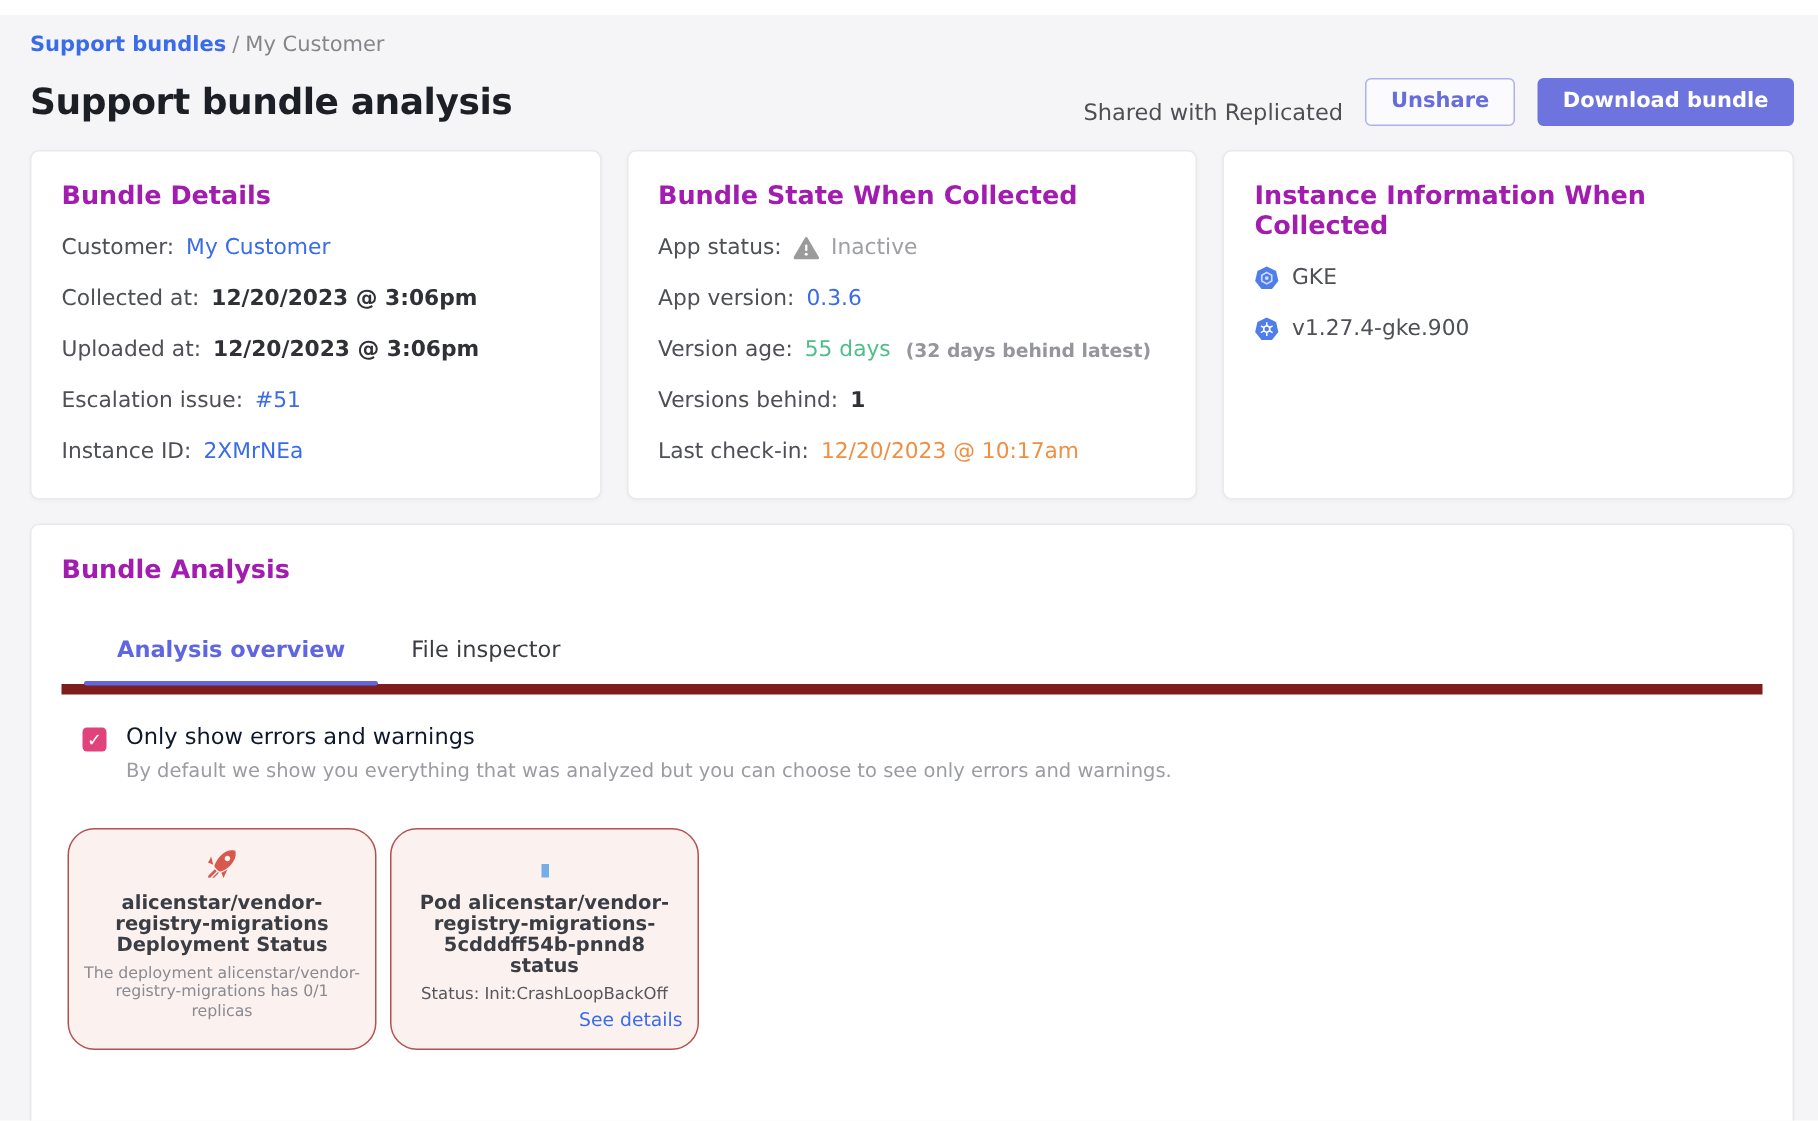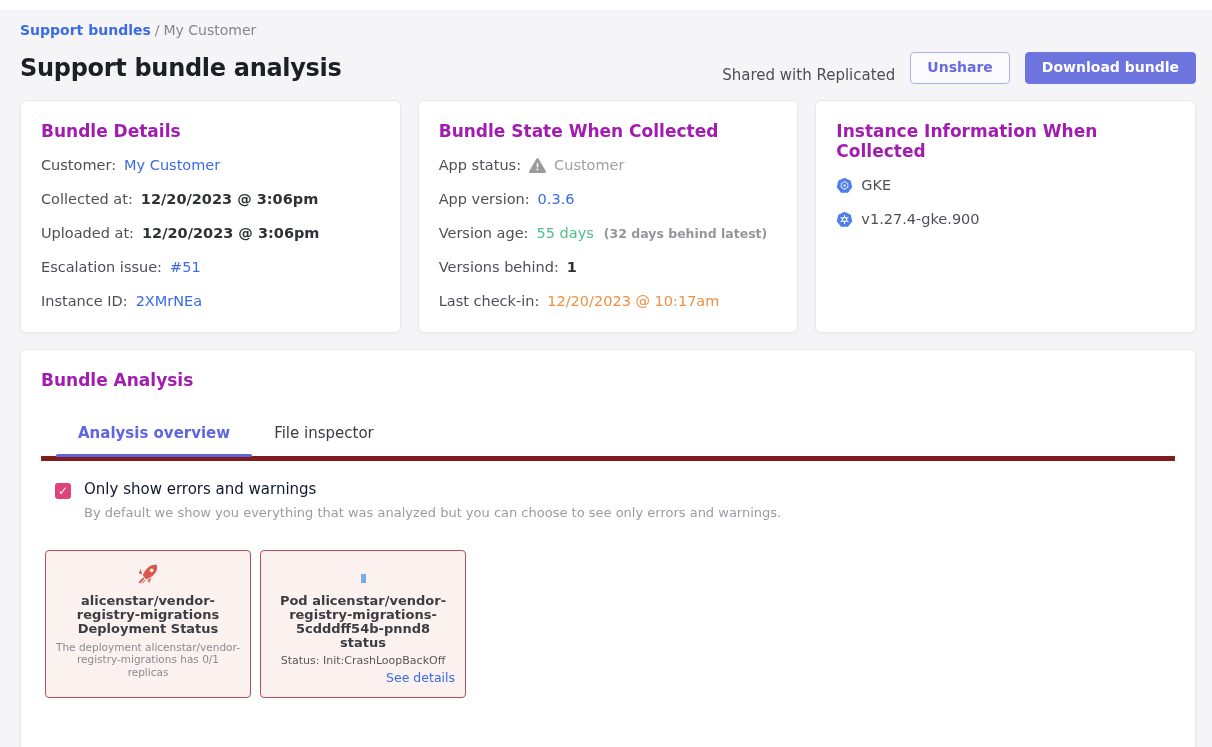--- a/index.html
+++ b/index.html
@@ -48,36 +48,36 @@
   .kots-logo { font-size:21px; font-weight:800; color:#1c1e24; letter-spacing:-1px; line-height:1; }
   .kots-o { color:#3b6bf0; }
   .kots-channel { font-size:14.5px; color:#9fa0a5; margin-left:10px; }
 
   
   .panel {
     margin-top:16px; background:#ffffff; border:1px solid #e9e9ec; border-radius:6px;
     box-shadow:0 1px 3px rgba(0,0,0,0.04);
     padding:20px; height:430px;
   }
-  .tabs { display:flex; border-bottom:5px solid #7f1d1d; margin-top:24px; padding-left:15px;text-align:center; }
+  .tabs { display:flex; border-bottom:7px solid #7f1d1d; margin-top:24px; padding-left:15px;text-align:center; }
   .tab { position:relative; padding:10px 22px 14px; font-size:15px; color:#3a3c42; cursor:pointer; }
   .tab.active { color:#6065e0; font-weight:700; }
   .tab.active::after { content:""; position:absolute; left:0; right:0; bottom:-1px; height:3px;
                        background:#6065e0; border-radius:2px; }
 
   .filter { display:flex; gap:13px; margin:19px 0 0 14px; }
   .checkbox { width:16px; height:16px; flex:none; background:#df437a; border-radius:3px;
               color:#fff; font-size:12px; line-height:16px; text-align:center; margin-top:3px; cursor:pointer; }
   .filter-label { font-size:15px; color:#0f172a; }
   .filter-desc { font-size:13px; color:#9b9ca1; margin-top:7px; }
 
   .results { display:flex; gap:9px; margin-top:30px; margin-left:4px; }
   .result-card {
     width:206px; min-height:126px; background:#fbf1ef; border:1px solid #b35150;
-    border-radius:4px; padding:11px 10px 12px; text-align:center; cursor:pointer;
+    border-radius:18px; padding:11px 10px 12px; text-align:center; cursor:pointer;
   }
   .result-icon { height:24px; display:flex; align-items:center; justify-content:center; }
   .result-title { font-size:13px; font-weight:700; color:#3a3d44; line-height:1.08; margin-top:8px; }
   .result-desc { font-size:10.5px; color:#8a8b90; line-height:1.18; margin-top:5px; }
   .result-status { font-size:11px; color:#55575d; margin-top:4px; }
   .see-details { font-size:12.5px; color:#3a6be8; margin-top:3px; cursor:pointer;text-align:right; }
   .mini-rect { display:inline-block; width:5px; height:9px; background:#74aee6; margin-top:8px; }
 </style>
 </head>
 <body>
@@ -128,21 +128,21 @@
       <h2 class="card-title">Bundle State When Collected</h2>
       <div class="drow">
         <span>App status:</span>
         <span class="icon16">
           <svg width="17" height="15" viewBox="0 0 24 21">
             <path d="M12 1.5 L22.5 19.5 H1.5 Z" fill="#9b9b9b" stroke="#9b9b9b" stroke-width="3" stroke-linejoin="round"></path>
             <rect x="10.9" y="7" width="2.2" height="6.2" rx="1" fill="#ffffff"></rect>
             <circle cx="12" cy="16.2" r="1.4" fill="#ffffff"></circle>
           </svg>
         </span>
-        <span class="val-muted">Customer</span>
+        <span class="val-muted">Inactive</span>
       </div>
       <div class="drow">
         <span>App version:</span>
         <a class="val-link">0.3.6</a>
       </div>
       <div class="drow">
         <span>Version age:</span>
         <span class="val-green">55 days</span>
         <span class="note">(32 days behind latest)</span>
       </div>

